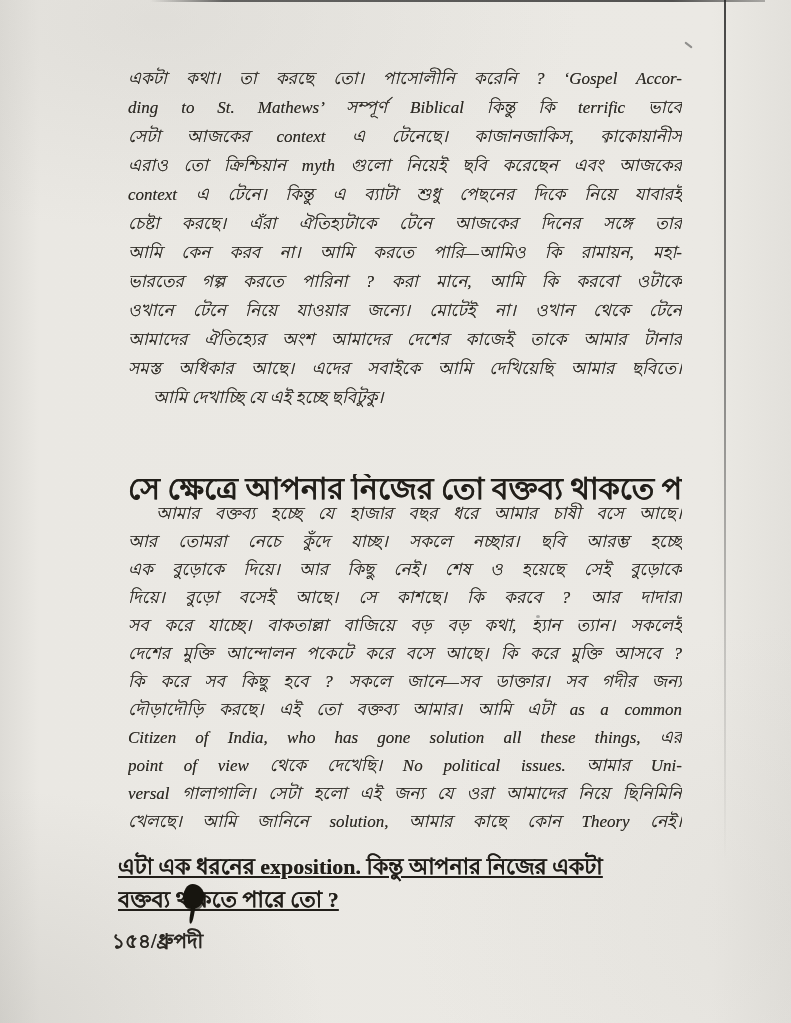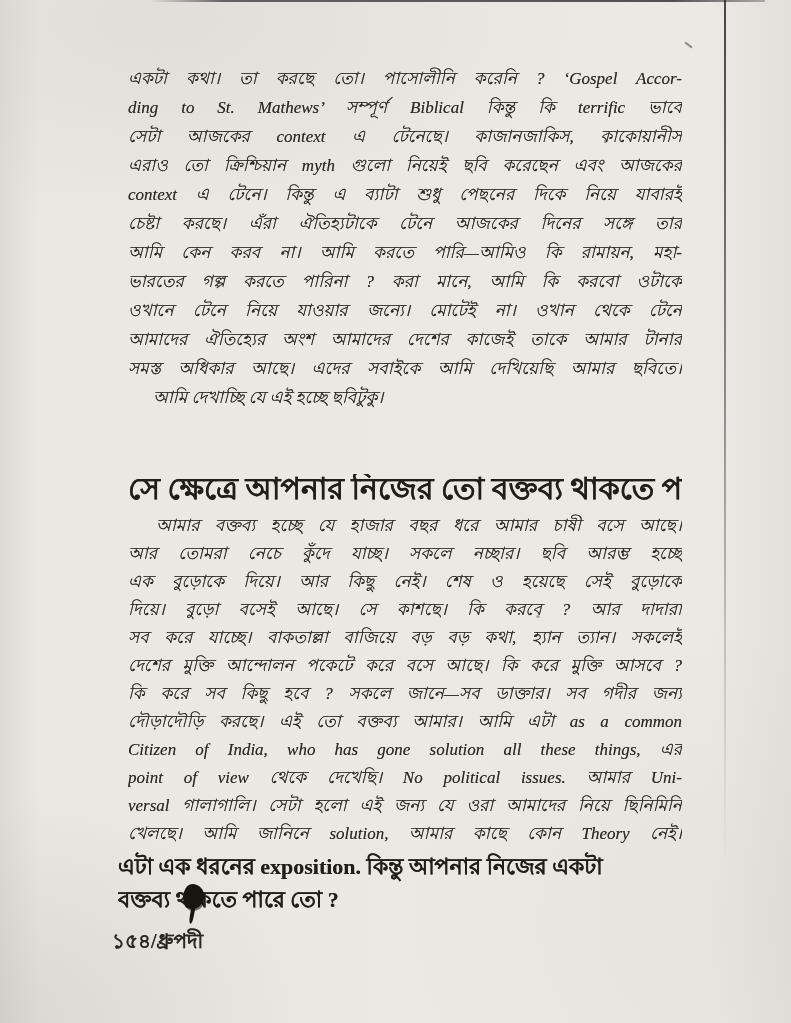--- a/index.html
+++ b/index.html
@@ -38,26 +38,26 @@
     height:29px;line-height:29px;font-size:17px;
     text-align:justify;text-align-last:justify;
     overflow:hidden;white-space:nowrap;
     text-shadow:0 0 .5px rgba(45,42,36,.6);
     font-style:italic;
   }
   .para .line.short{text-align-last:left;margin-left:25px;}
   .p1{top:64px;}
   .q1{top:474px;font-weight:bold;font-size:30px;line-height:30px;color:#211e19;
       text-shadow:0 0 .6px rgba(33,30,25,.7);white-space:nowrap;overflow:hidden;}
-  .p2{top:512px;}
+  .p2{top:500px;}
   .p2 .line{height:28px;line-height:28px;}
   .p2 .line.indent{text-indent:28px;}
   .q2{top:850px;left:118px;width:580px;font-weight:bold;font-size:22px;line-height:33px;
       color:#211e19;text-shadow:0 0 .6px rgba(33,30,25,.7);}
-  .q2 .qline{white-space:nowrap;overflow:hidden;}
+  .q2 .qline{white-space:nowrap;overflow:hidden;text-decoration:underline;}
   .footer{top:926px;left:112px;width:300px;font-size:20px;font-weight:bold;color:#2a2722;
       text-shadow:0 0 .5px rgba(42,39,34,.6);}
   
   .ink-blot{
     position:absolute;left:183px;top:884px;width:21px;height:25px;
     background:#17150f;border-radius:46% 54% 58% 42%/55% 48% 52% 45%;
     box-shadow:1px 2px 0 rgba(23,21,15,.6);
   }
   .ink-blot::after{
     content:"";position:absolute;left:7px;top:22px;width:4px;height:18px;

